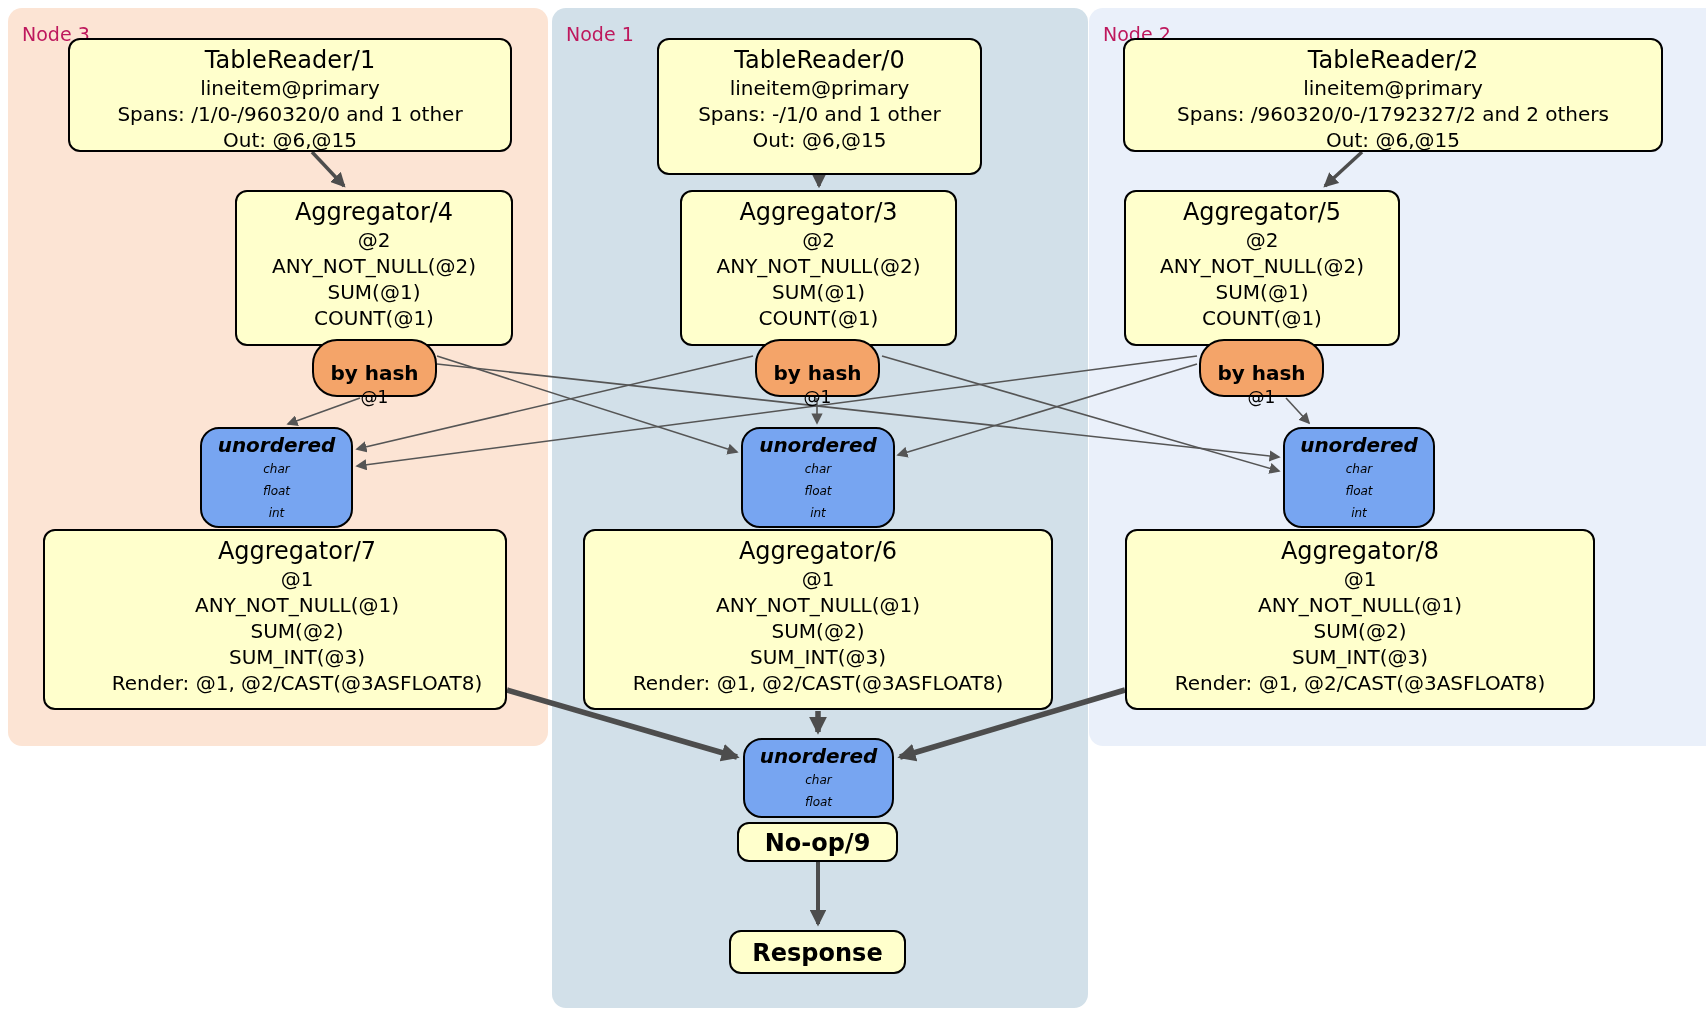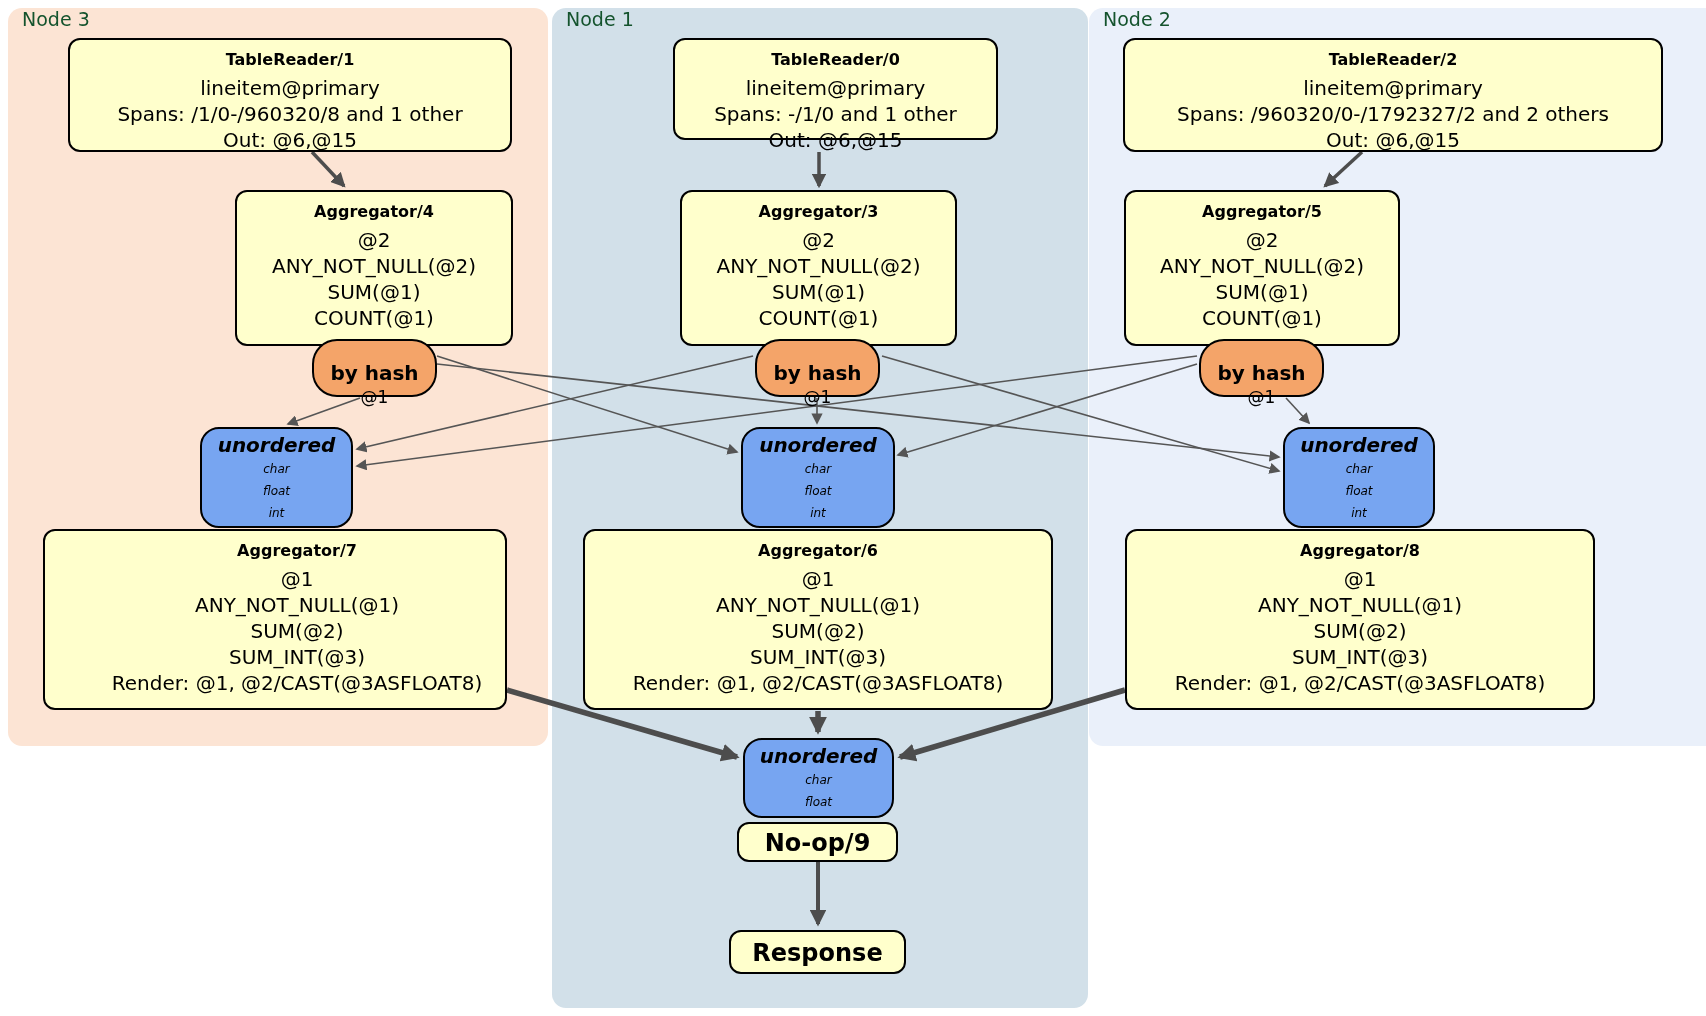--- a/index.html
+++ b/index.html
@@ -5,29 +5,29 @@
   html,body { margin:0; padding:0; background:#ffffff; }
   #stage {
     position:relative; width:1706px; height:1016px;
     font-family:"DejaVu Sans","Liberation Sans",sans-serif;
     color:#000; overflow:hidden; background:#ffffff;
   }
   .region {
     position:absolute; border-radius:14px; z-index:0;
   }
   .region-label {
-    position:absolute; left:14px; top:0; font-size:19px; color:#14532d;
+    position:absolute; left:14px; top:15px; font-size:19px; color:#be185d;
   }
   #edges { position:absolute; left:0; top:0; z-index:1; }
   .box { position:absolute; z-index:2; box-sizing:border-box; text-align:center; }
   .proc {
     background:var(--processor_bg); border:2px solid var(--border);
     border-radius:12px; padding-top:5px; white-space:nowrap;
   }
-  .proc .box-title { font-size:16px; font-weight:bold; line-height:30px; }
+  .proc .box-title { font-size:24px; font-weight:normal; line-height:30px; }
   .proc .box-line  { font-size:20px; line-height:26px; }
   .router {
     background:var(--router_bg); border:2px solid var(--border);
     border-radius:25px; padding-top:19px; white-space:nowrap;
   }
   .router-title { font-size:20px; font-weight:bold; line-height:26px; }
   .router-detail { font-size:17px; line-height:22px; }
   .sync {
     background:var(--sync_bg); border:2px solid var(--border);
     border-radius:19px; padding-top:4px; white-space:nowrap;font-style:italic;
@@ -90,33 +90,33 @@
     </g>
 
     <g stroke="#4d4d4d" stroke-width="4">
       <line x1="818" y1="862" x2="818" y2="924" marker-end="url(#arrMed)"></line>
     </g>
   </svg>
 
   <div class="box proc" style="left:68px; top:38px; width:444px; height:114px;">
     <div class="box-title">TableReader/1</div>
     <div class="box-line">lineitem@primary</div>
-    <div class="box-line">Spans: /1/0-/960320/8 and 1 other</div>
+    <div class="box-line">Spans: /1/0-/960320/0 and 1 other</div>
     <div class="box-line">Out: @6,@15</div>
   </div>
 
   <div class="box proc" style="left:235px; top:190px; width:278px; height:156px;">
     <div class="box-title">Aggregator/4</div>
     <div class="box-line">@2</div>
     <div class="box-line">ANY_NOT_NULL(@2)</div>
     <div class="box-line">SUM(@1)</div>
     <div class="box-line">COUNT(@1)</div>
   </div>
 
-  <div class="box proc" style="left:673px; top:38px; width:325px; height:102px;">
+  <div class="box proc" style="left:657px; top:38px; width:325px; height:137px;">
     <div class="box-title">TableReader/0</div>
     <div class="box-line">lineitem@primary</div>
     <div class="box-line">Spans: -/1/0 and 1 other</div>
     <div class="box-line">Out: @6,@15</div>
   </div>
 
   <div class="box proc" style="left:680px; top:190px; width:277px; height:156px;">
     <div class="box-title">Aggregator/3</div>
     <div class="box-line">@2</div>
     <div class="box-line">ANY_NOT_NULL(@2)</div>

